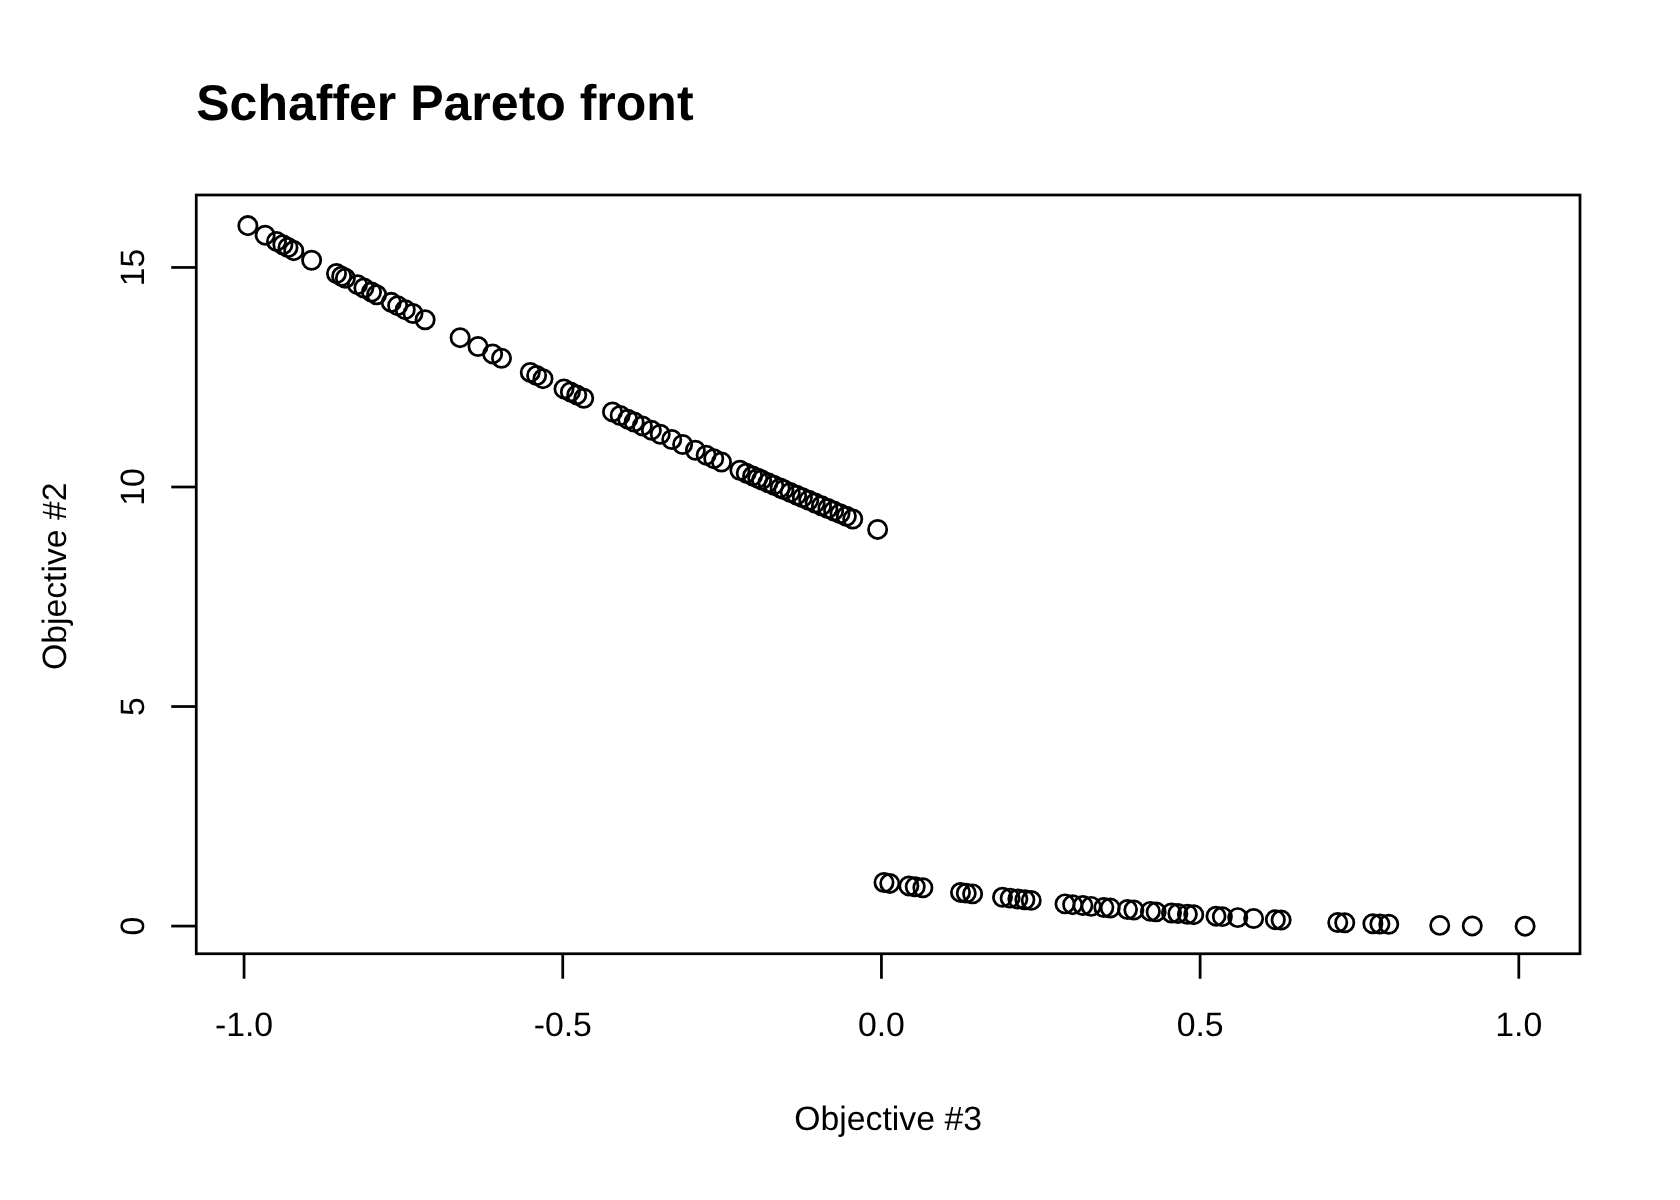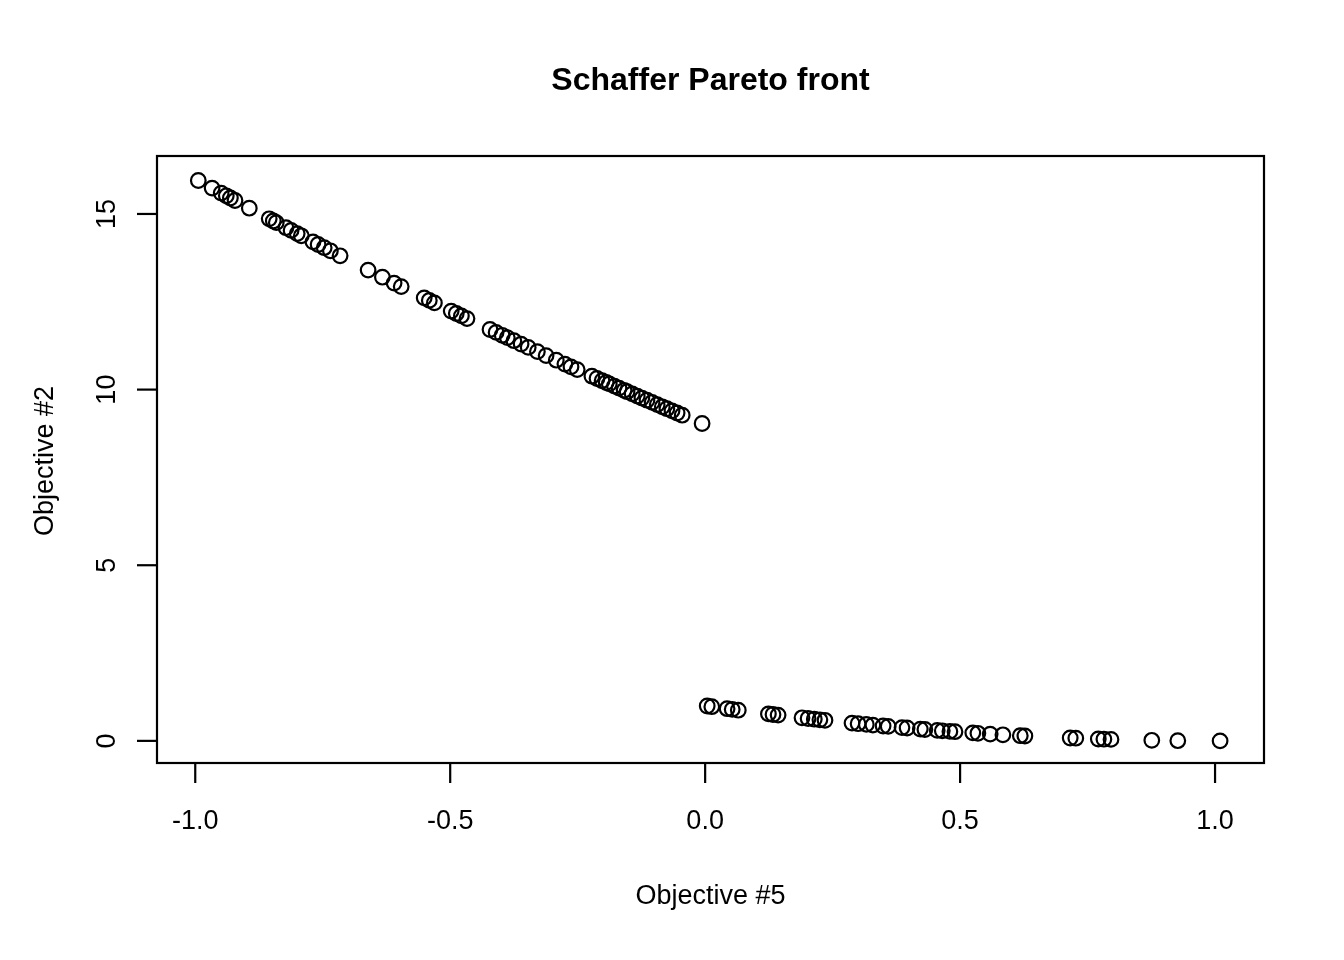--- a/index.html
+++ b/index.html
@@ -1,21 +1,21 @@
 <!DOCTYPE html>
 <html><head>
 <meta charset="utf-8">
 <style>
   html, body { margin: 0; padding: 0; background: #ffffff; }
   body { width: 1344px; height: 960px; font-family: "Liberation Sans", sans-serif; color: #000; }
   .figure { position: relative; width: 1344px; height: 960px; background: #ffffff; overflow: hidden; }
   .plot-svg { position: absolute; left: 0; top: 0; }
   .chart-title {
     position: absolute; left: 157px; top: 63px; width: 1107px;
-    text-align: center; font-size: 32px; font-weight: bold; line-height: 1; white-space: nowrap;
+    font-size: 40px; font-weight: bold; line-height: 1; white-space: nowrap;
   }
   .x-label {
     position: absolute; left: 157px; top: 882px; width: 1107px;
     text-align: center; font-size: 27px; line-height: 1; white-space: nowrap;
   }
   .y-label {
     position: absolute; left: 44px; top: 461px; font-size: 27px; line-height: 1; white-space: nowrap;
     transform: translate(-50%, -50%) rotate(-90deg);
   }
 </style>
@@ -143,15 +143,15 @@
       <circle cx="1024.9" cy="736.0" r="7.3" fill="none" stroke="#000000" stroke-width="2.2"></circle>
       <circle cx="1070.2" cy="738.0" r="7.3" fill="none" stroke="#000000" stroke-width="2.2"></circle>
       <circle cx="1075.8" cy="738.2" r="7.3" fill="none" stroke="#000000" stroke-width="2.2"></circle>
       <circle cx="1098.3" cy="739.0" r="7.3" fill="none" stroke="#000000" stroke-width="2.2"></circle>
       <circle cx="1103.9" cy="739.2" r="7.3" fill="none" stroke="#000000" stroke-width="2.2"></circle>
       <circle cx="1111.0" cy="739.4" r="7.3" fill="none" stroke="#000000" stroke-width="2.2"></circle>
       <circle cx="1151.8" cy="740.3" r="7.3" fill="none" stroke="#000000" stroke-width="2.2"></circle>
       <circle cx="1177.8" cy="740.7" r="7.3" fill="none" stroke="#000000" stroke-width="2.2"></circle>
       <circle cx="1220.1" cy="740.9" r="7.3" fill="none" stroke="#000000" stroke-width="2.2"></circle>
     </svg>
-  <div class="x-label">Objective #5</div>
+  <div class="x-label">Objective #3</div>
   <div class="y-label">Objective #2</div>
 </div>
 
 </body></html>

